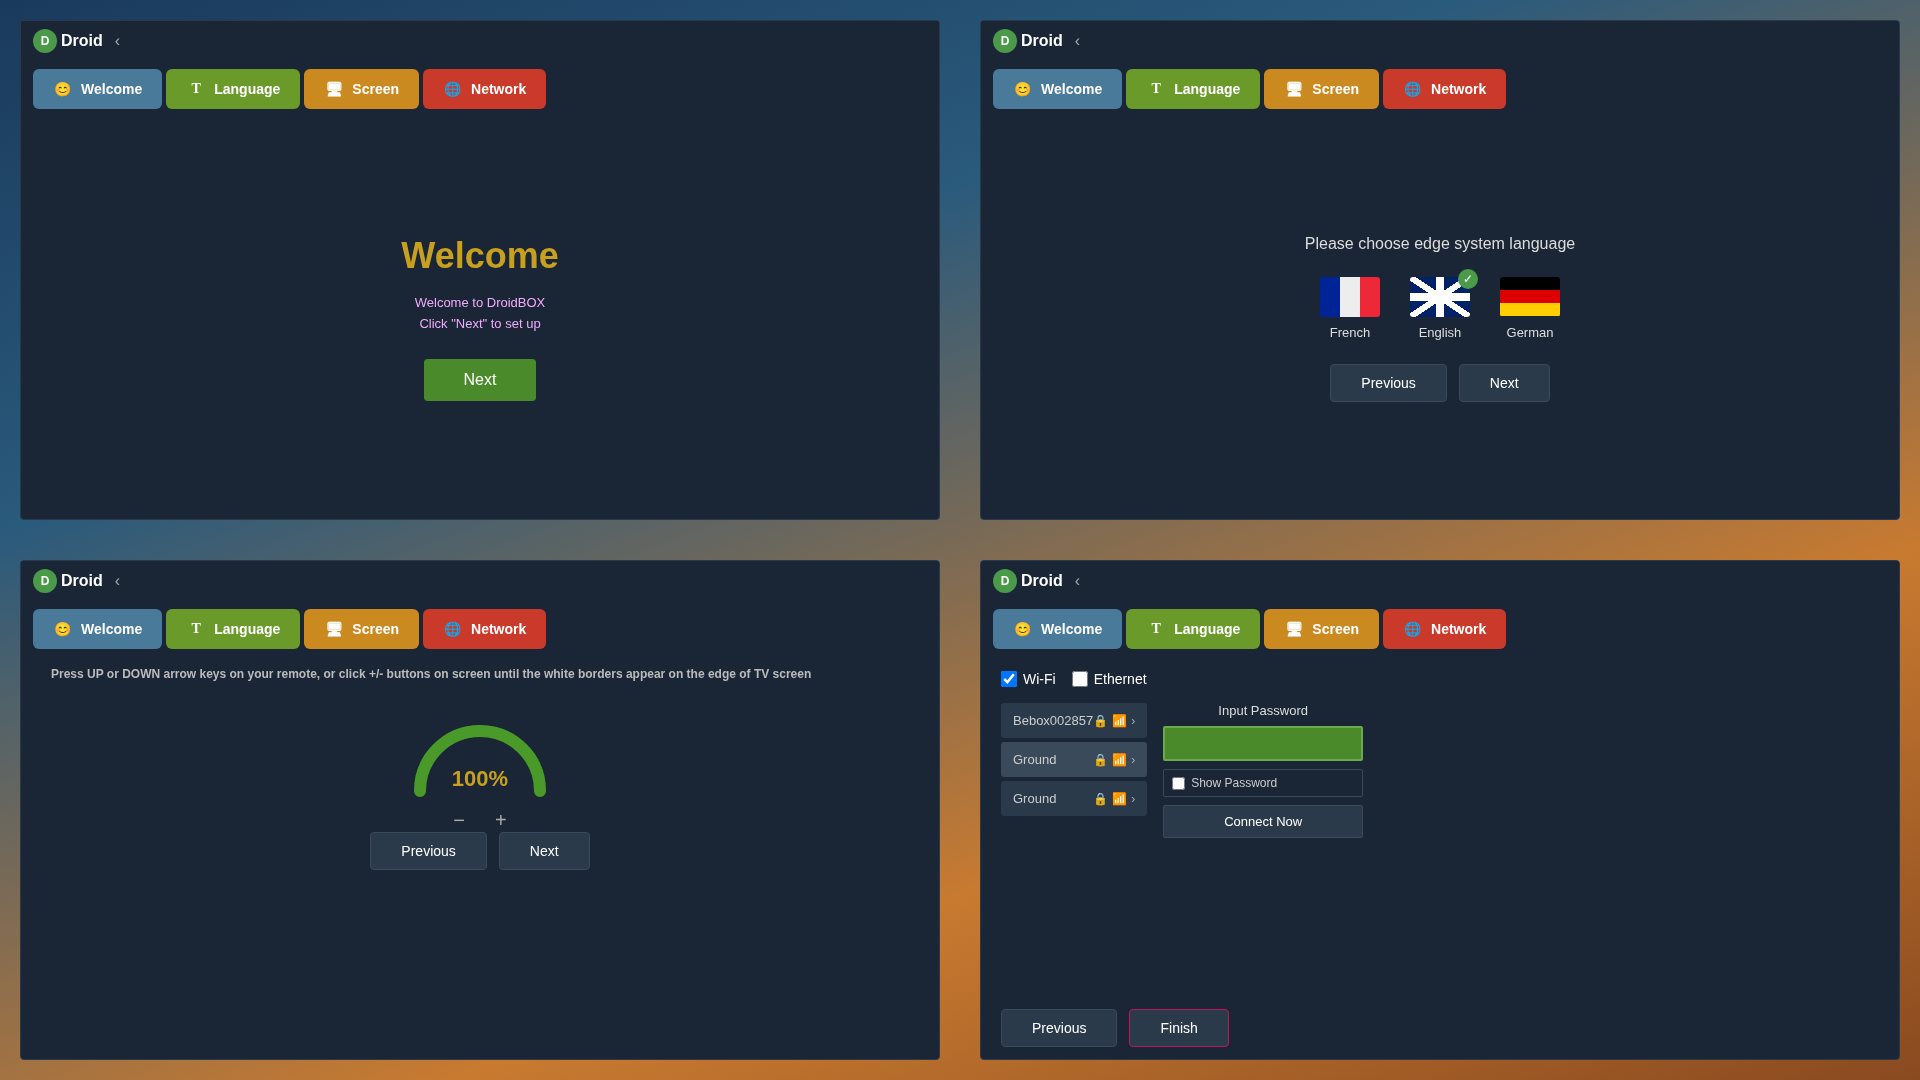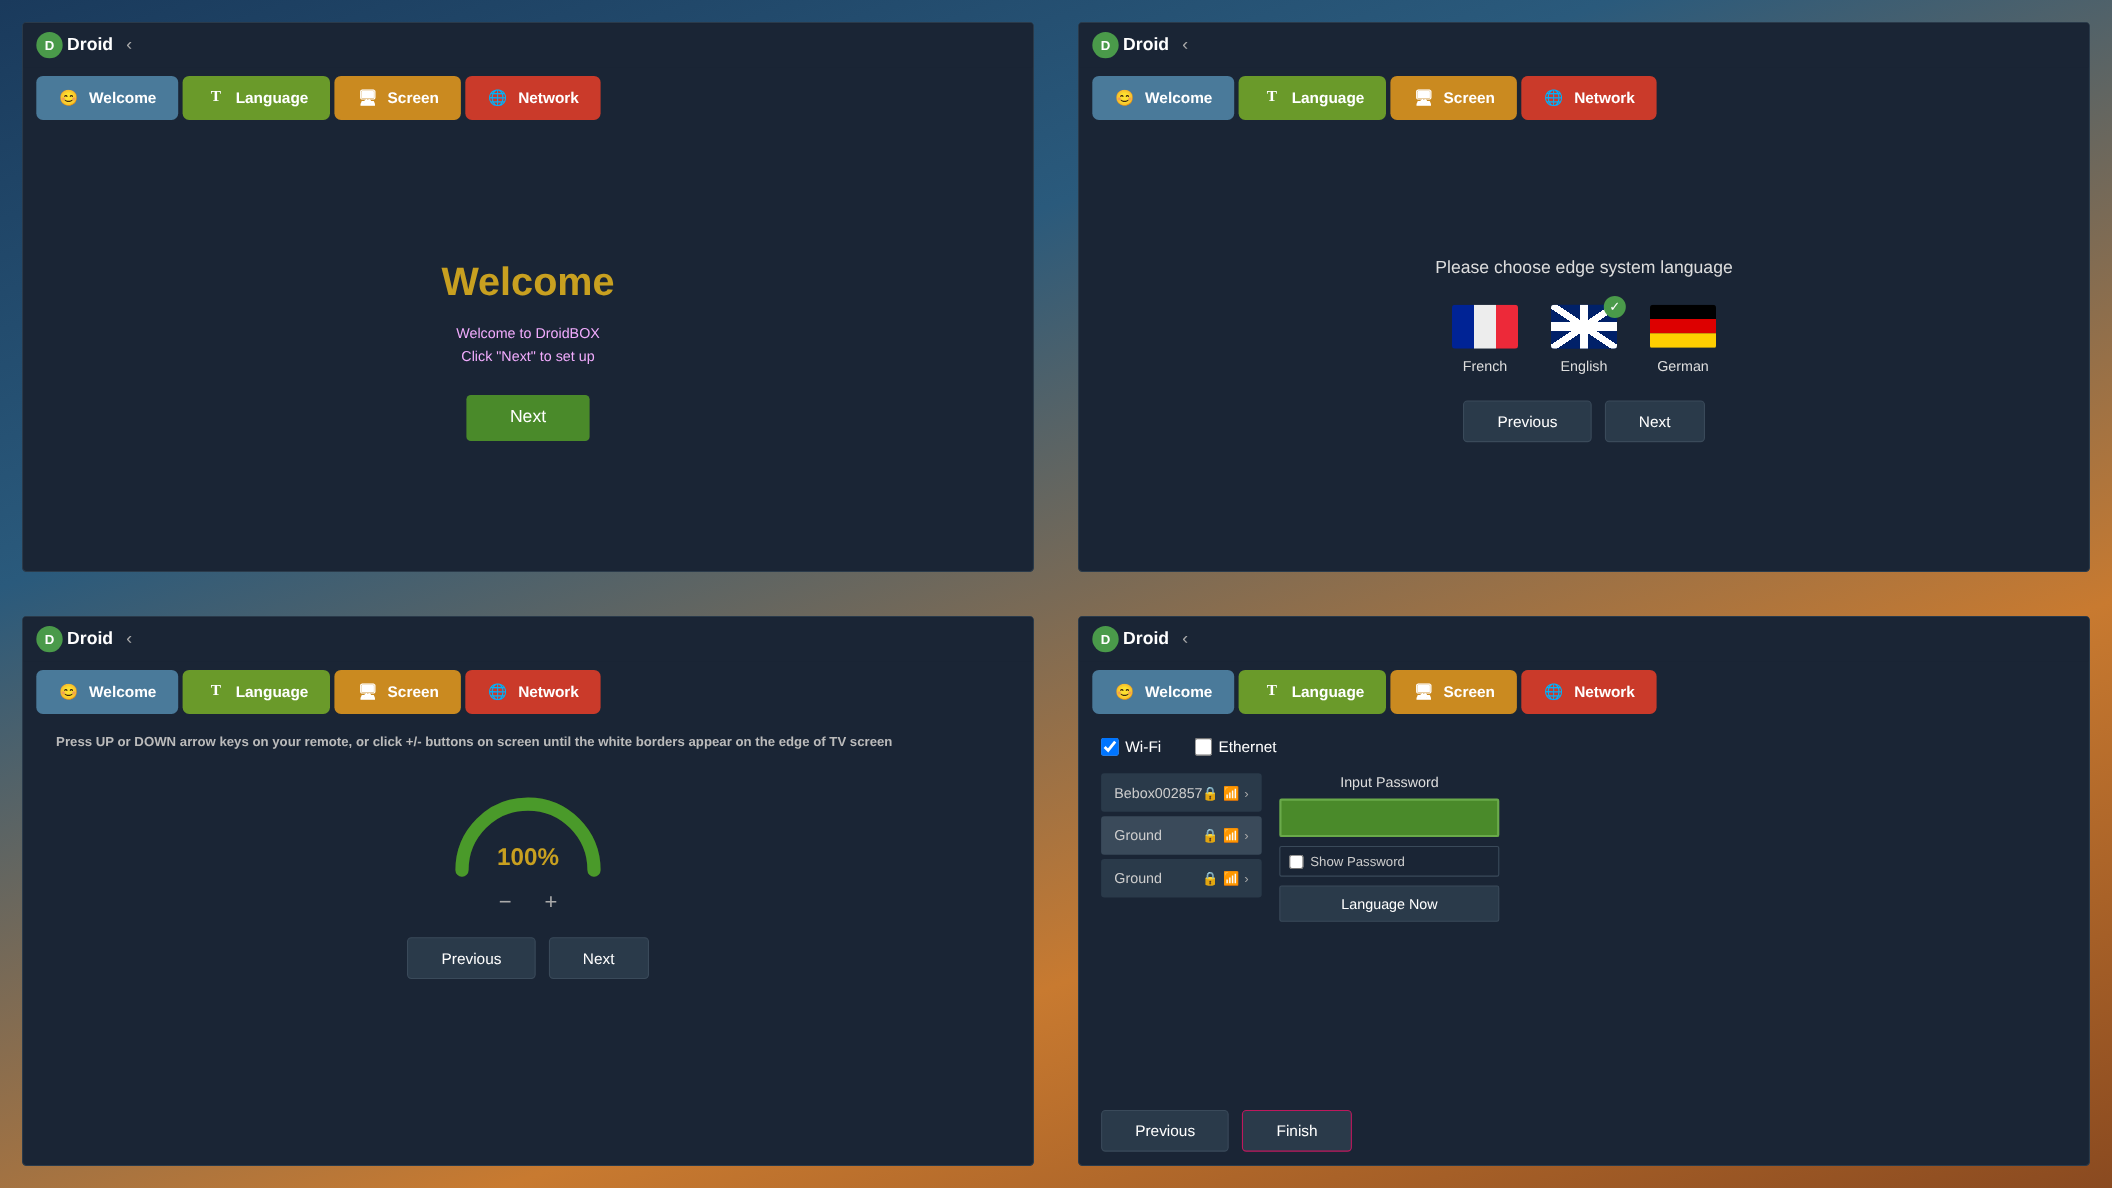--- a/index.html
+++ b/index.html
@@ -256,21 +256,20 @@
       width: 100%;
       margin-bottom: 20px;
       padding: 0 10px;
       font-weight: bold;
     }
 
     .gauge-container {
       display: flex;
       flex-direction: column;
       align-items: center;
-      margin-bottom: 20px;
     }
 
     .gauge-svg {
       width: 160px;
       height: 100px;
     }
 
     .gauge-controls {
       display: flex;
       gap: 30px;
@@ -280,21 +279,21 @@
     }
 
     
     .network-content {
       padding: 12px 20px;
       align-items: stretch;
     }
 
     .network-top {
       display: flex;
-      gap: 30px;
+      gap: 16px;
       margin-bottom: 16px;
       align-items: center;
     }
 
     .checkbox-label {
       display: flex;
       align-items: center;
       gap: 6px;
       color: white;
       font-size: 14px;
@@ -628,21 +627,21 @@
             </div>
           </div>
         </div>
         <div class="password-panel">
           <div class="password-title">Input Password</div>
           <input type="password" class="password-input" style="">
           <div class="show-password">
             <input type="checkbox" style="">
             <span>Show Password</span>
           </div>
-          <button class="connect-btn">Language Now</button>
+          <button class="connect-btn">Connect Now</button>
         </div>
       </div>
       <div class="network-nav">
         <button class="nav-btn">Previous</button>
         <button class="finish-btn">Finish</button>
       </div>
     </div>
   </div>
 </div>
 

